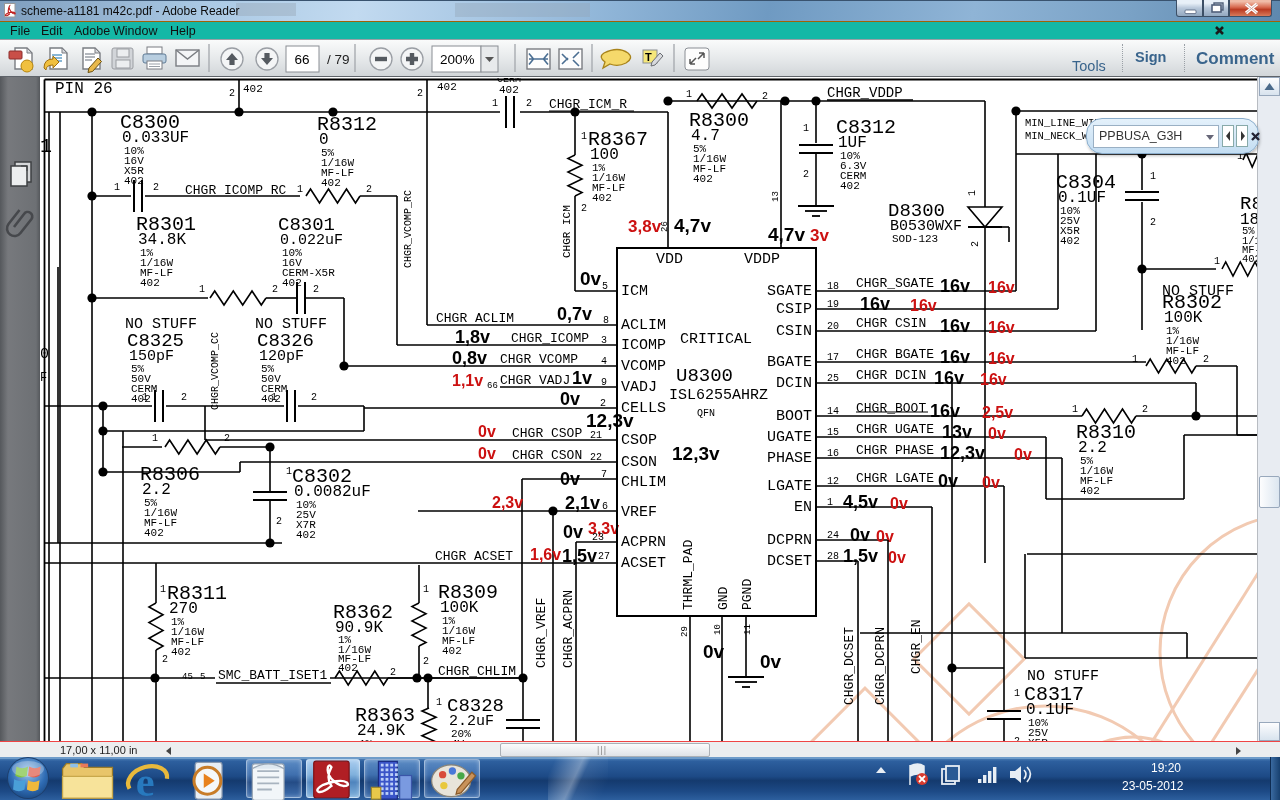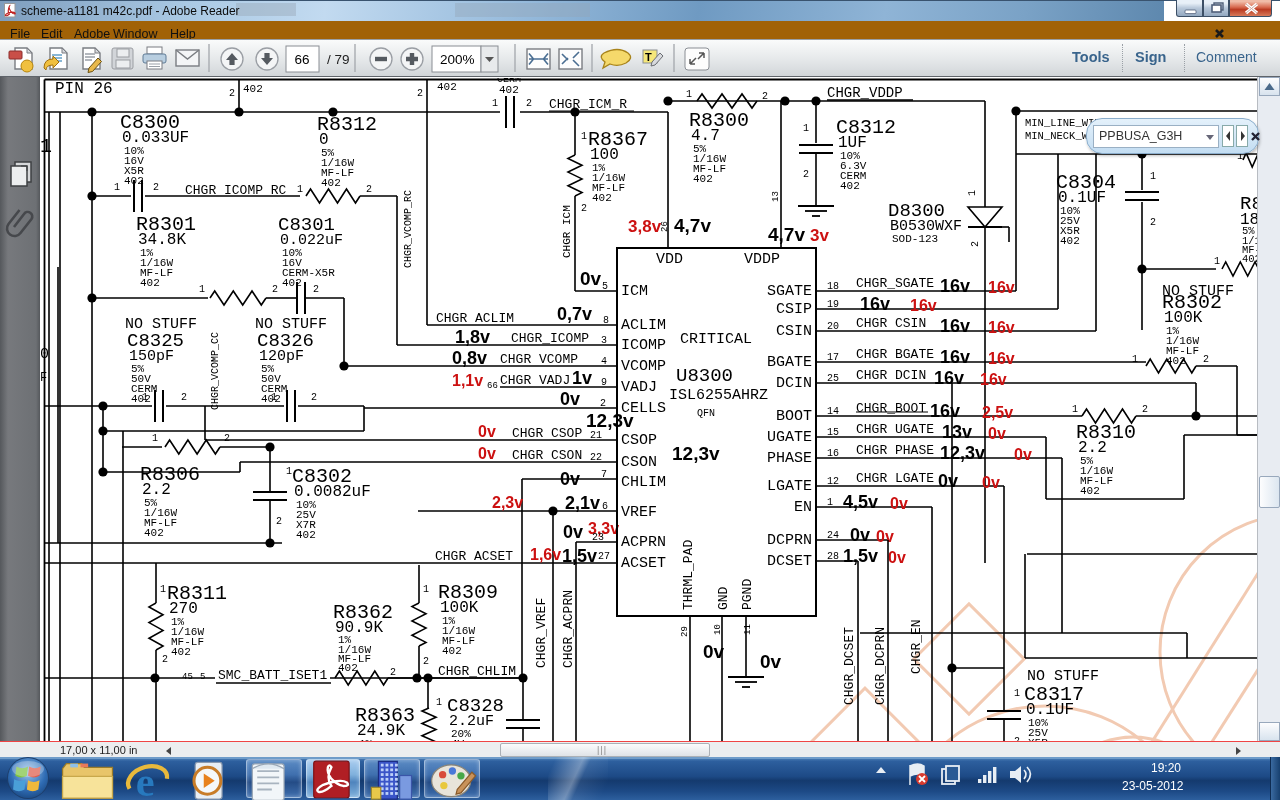--- a/index.html
+++ b/index.html
@@ -1,18 +1,18 @@
 <!DOCTYPE html>
 <html><head><meta charset="utf-8"><style>
 * { margin:0; padding:0; box-sizing:border-box; }
 body { width:1280px; height:800px; overflow:hidden; font-family:"Liberation Sans", sans-serif; }
-#titlebar { position:absolute; left:0; top:0; width:1164px; height:21px;
+#titlebar { position:absolute; left:0; top:0; width:1280px; height:21px;
   background:linear-gradient(100deg,#7e9dbd 0%,#aac9e4 16%,#c2daf0 28%,#93b8da 46%,#6f9ac2 60%,#8fb4d6 76%,#7aa2c6 88%,#5e88ae 100%); }
 #titlebar .tx { position:absolute; left:21px; top:4px; font-size:12px; color:#0c0c0c; }
-#menubar { position:absolute; left:0; top:21px; width:1280px; height:18px; background:#a16207; border-top:4px solid #a16207; }
+#menubar { position:absolute; left:0; top:21px; width:1280px; height:18px; background:#14b8a6; border-top:1px solid #a16207; }
 #menubar span { position:absolute; top:2px; font-size:12.5px; color:#111; }
 #toolbar { position:absolute; left:0; top:39px; width:1280px; height:38px;
   background:linear-gradient(#fafbfb, #e3e6e8 60%, #d2d6d9); border-top:1px solid #9aa0a6; border-bottom:1px solid #5f646a; }
 #docarea { position:absolute; left:0; top:77px; width:1280px; height:664px; background:#fff; }
 #sidebar { position:absolute; left:0; top:77px; width:40px; height:664px;
   background:linear-gradient(90deg,#55585c,#77797d 20%,#6d7074 90%,#55585c); }
 #vscroll { position:absolute; left:1257px; top:77px; width:23px; height:664px; background:#e8ecf2; border-left:1px solid #b8bcc2; }
 #statusbar { position:absolute; left:0; top:741px; width:1280px; height:16px; background:#eceeef; border-top:1px solid #ef4444; }
 #taskbar { position:absolute; left:0; top:757px; width:1280px; height:43px;
   background:linear-gradient(#5a8ec2 0%, #2d5f9e 10%, #1d4a86 45%, #143a6e 55%, #1d4a86 80%, #2d5f9e 100%); }
@@ -681,23 +681,23 @@
       <path d="M562 24 l6 -6 M579 12 l-6 6 M562 14 l6 6 M579 26 l-6 -6" stroke="#4a6e92" stroke-width="1.6" fill="none"></path>
       <line x1="592" y1="4" x2="592" y2="32" stroke="#a8acb1" stroke-width="1.4"></line>
       <path d="M604 13 q14 -7 24 0 q6 5 -2 10 q-8 4 -16 1 l-7 4 2 -6 q-7 -5 -1 -9 z" fill="#f5d96b" stroke="#a8831a" stroke-width="1.3"></path>
       <rect x="643" y="10" width="14" height="13" fill="#f5e77a" stroke="#8a8e94"></rect>
       <text x="645" y="21" font-family="&quot;Liberation Sans&quot;, sans-serif" font-size="11" font-weight="bold">T</text>
       <path d="M652 22 l8 -9 3 3 -8 9 -4 1 z" fill="#d8dade" stroke="#6a6d72" stroke-width="1"></path>
       <line x1="674" y1="4" x2="674" y2="32" stroke="#a8acb1" stroke-width="1.4"></line>
       <rect x="685" y="8" width="24" height="22" rx="3" fill="#fdfdfd" stroke="#8a8e94"></rect>
       <path d="M690 24 l6 -6 m-6 6 l0 -5 m0 5 l5 0 M704 13 l-6 6 m6 -6 l0 5 m0 -5 l-5 0" stroke="#555" stroke-width="1.5" fill="none"></path>
     </svg>
-  <span style="position:absolute;left:1072px;top:9px;font-size:14.5px;font-weight:bold;color:#39648c">Tools</span>
+  <span style="position:absolute;left:1072px;top:18px;font-size:14.5px;font-weight:normal;color:#39648c">Tools</span>
   <span style="position:absolute;left:1135px;top:9px;font-size:14.5px;font-weight:bold;color:#39648c">Sign</span>
-  <span style="position:absolute;left:1196px;top:9px;font-size:14px;font-weight:normal;color:#39648c">Comment</span>
+  <span style="position:absolute;left:1196px;top:9px;font-size:17px;font-weight:bold;color:#39648c">Comment</span>
   <div style="position:absolute;left:1122px;top:4px;width:1px;height:28px;border-left:1px dotted #9aa0a6"></div>
   <div style="position:absolute;left:1184px;top:4px;width:1px;height:28px;border-left:1px dotted #9aa0a6"></div>
 </div>
 
 <div id="statusbar">
   <span style="position:absolute;left:60px;top:2px;font-size:11px;color:#222">17,00 x 11,00 in</span>
   <svg width="10" height="10" style="position:absolute;left:164px;top:4px">
       <path d="M7 1 l-5 4 5 4 z" fill="#444"></path>
     </svg>
   <div style="position:absolute;left:500px;top:1px;width:210px;height:14px;background:linear-gradient(#fbfcfd,#dfe3e7);border:1px solid #aab0b6;border-radius:2px">

